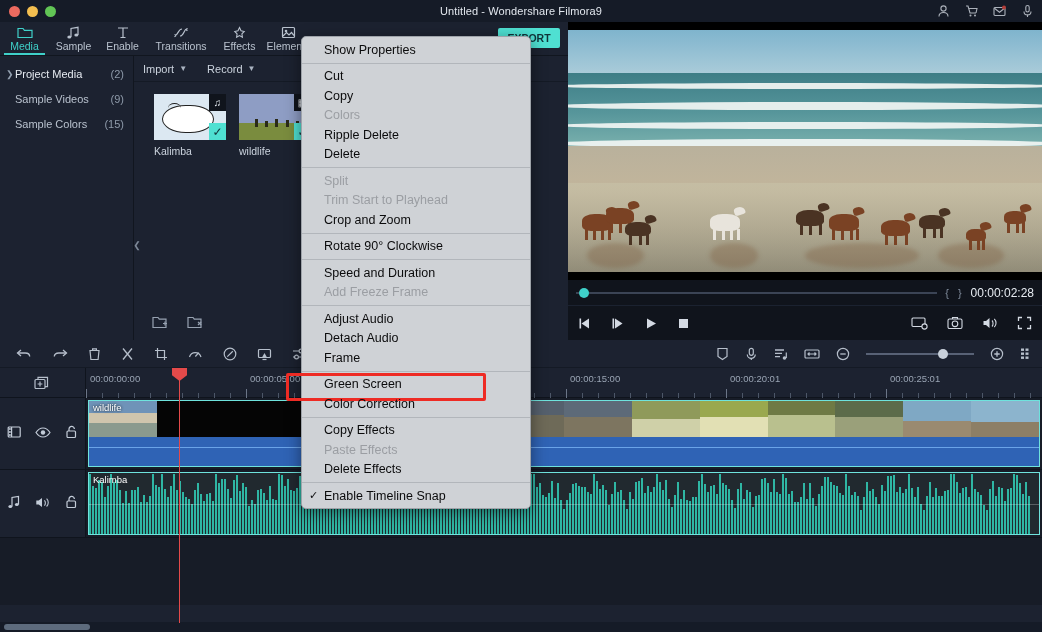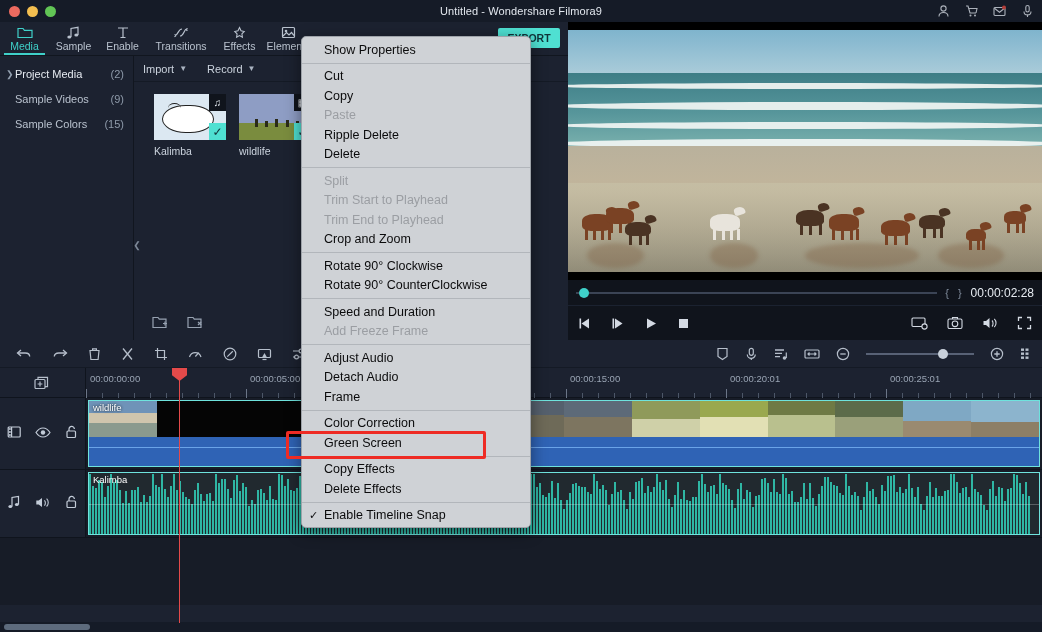--- a/index.html
+++ b/index.html
@@ -1143,75 +1143,72 @@
         <span>Show Properties</span>
       </div>
       <div class="msep"></div>
       <div class="mi">
         <span>Cut</span>
       </div>
       <div class="mi">
         <span>Copy</span>
       </div>
       <div class="mi dis">
-        <span>Paste</span>
+        <span>Colors</span>
       </div>
       <div class="mi">
         <span>Ripple Delete</span>
       </div>
       <div class="mi">
         <span>Delete</span>
       </div>
       <div class="msep"></div>
       <div class="mi dis">
         <span>Split</span>
       </div>
       <div class="mi dis">
         <span>Trim Start to Playhead</span>
       </div>
-      <div class="mi dis">
-        <span>Trim End to Playhead</span>
-      </div>
       <div class="mi">
         <span>Crop and Zoom</span>
       </div>
       <div class="msep"></div>
       <div class="mi">
         <span>Rotate 90° Clockwise</span>
-      </div>
-      <div class="mi">
-        <span>Rotate 90° CounterClockwise</span>
       </div>
       <div class="msep"></div>
       <div class="mi">
         <span>Speed and Duration</span>
       </div>
       <div class="mi dis">
         <span>Add Freeze Frame</span>
       </div>
       <div class="msep"></div>
       <div class="mi">
         <span>Adjust Audio</span>
       </div>
       <div class="mi">
         <span>Detach Audio</span>
       </div>
       <div class="mi">
         <span>Frame</span>
       </div>
       <div class="msep"></div>
-      <div class="mi">
-        <span>Color Correction</span>
-      </div>
       <div class="mi hl">
         <span>Green Screen</span>
       </div>
+      <div class="mi">
+        <span>Color Correction</span>
+      </div>
       <div class="msep"></div>
       <div class="mi">
         <span>Copy Effects</span>
+      </div>
+      <div class="mi dis">
+        <span>Paste Effects</span>
       </div>
       <div class="mi">
         <span>Delete Effects</span>
       </div>
       <div class="msep"></div>
       <div class="mi">
         <span class="tick">✓</span>
         <span>Enable Timeline Snap</span>
       </div>
     </div>

